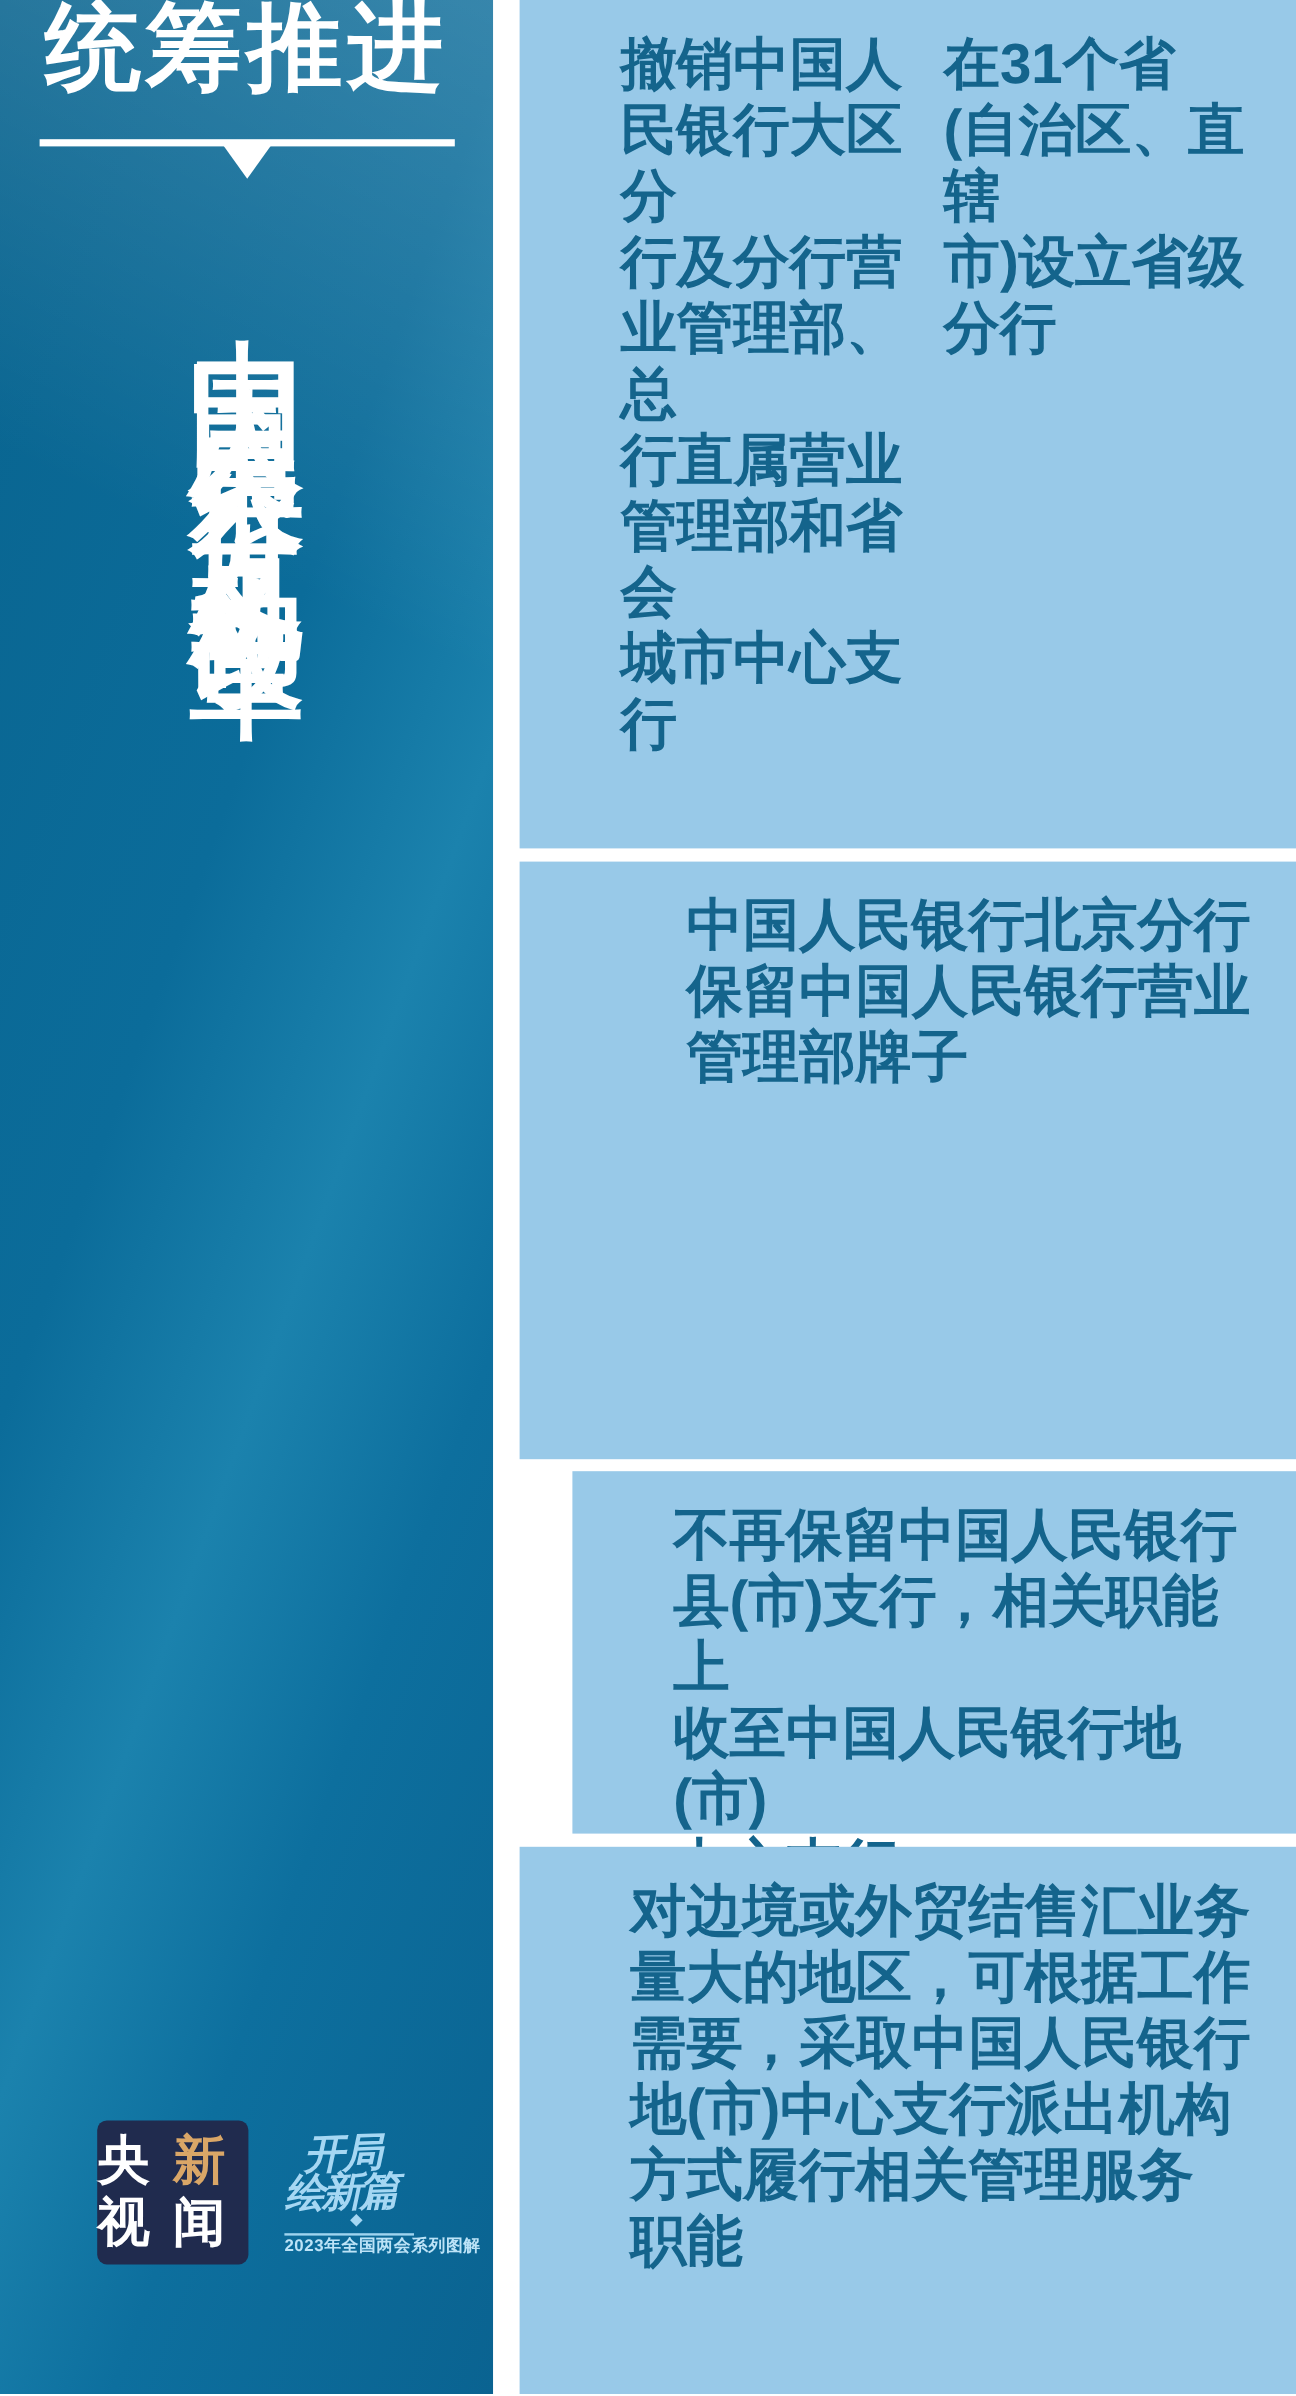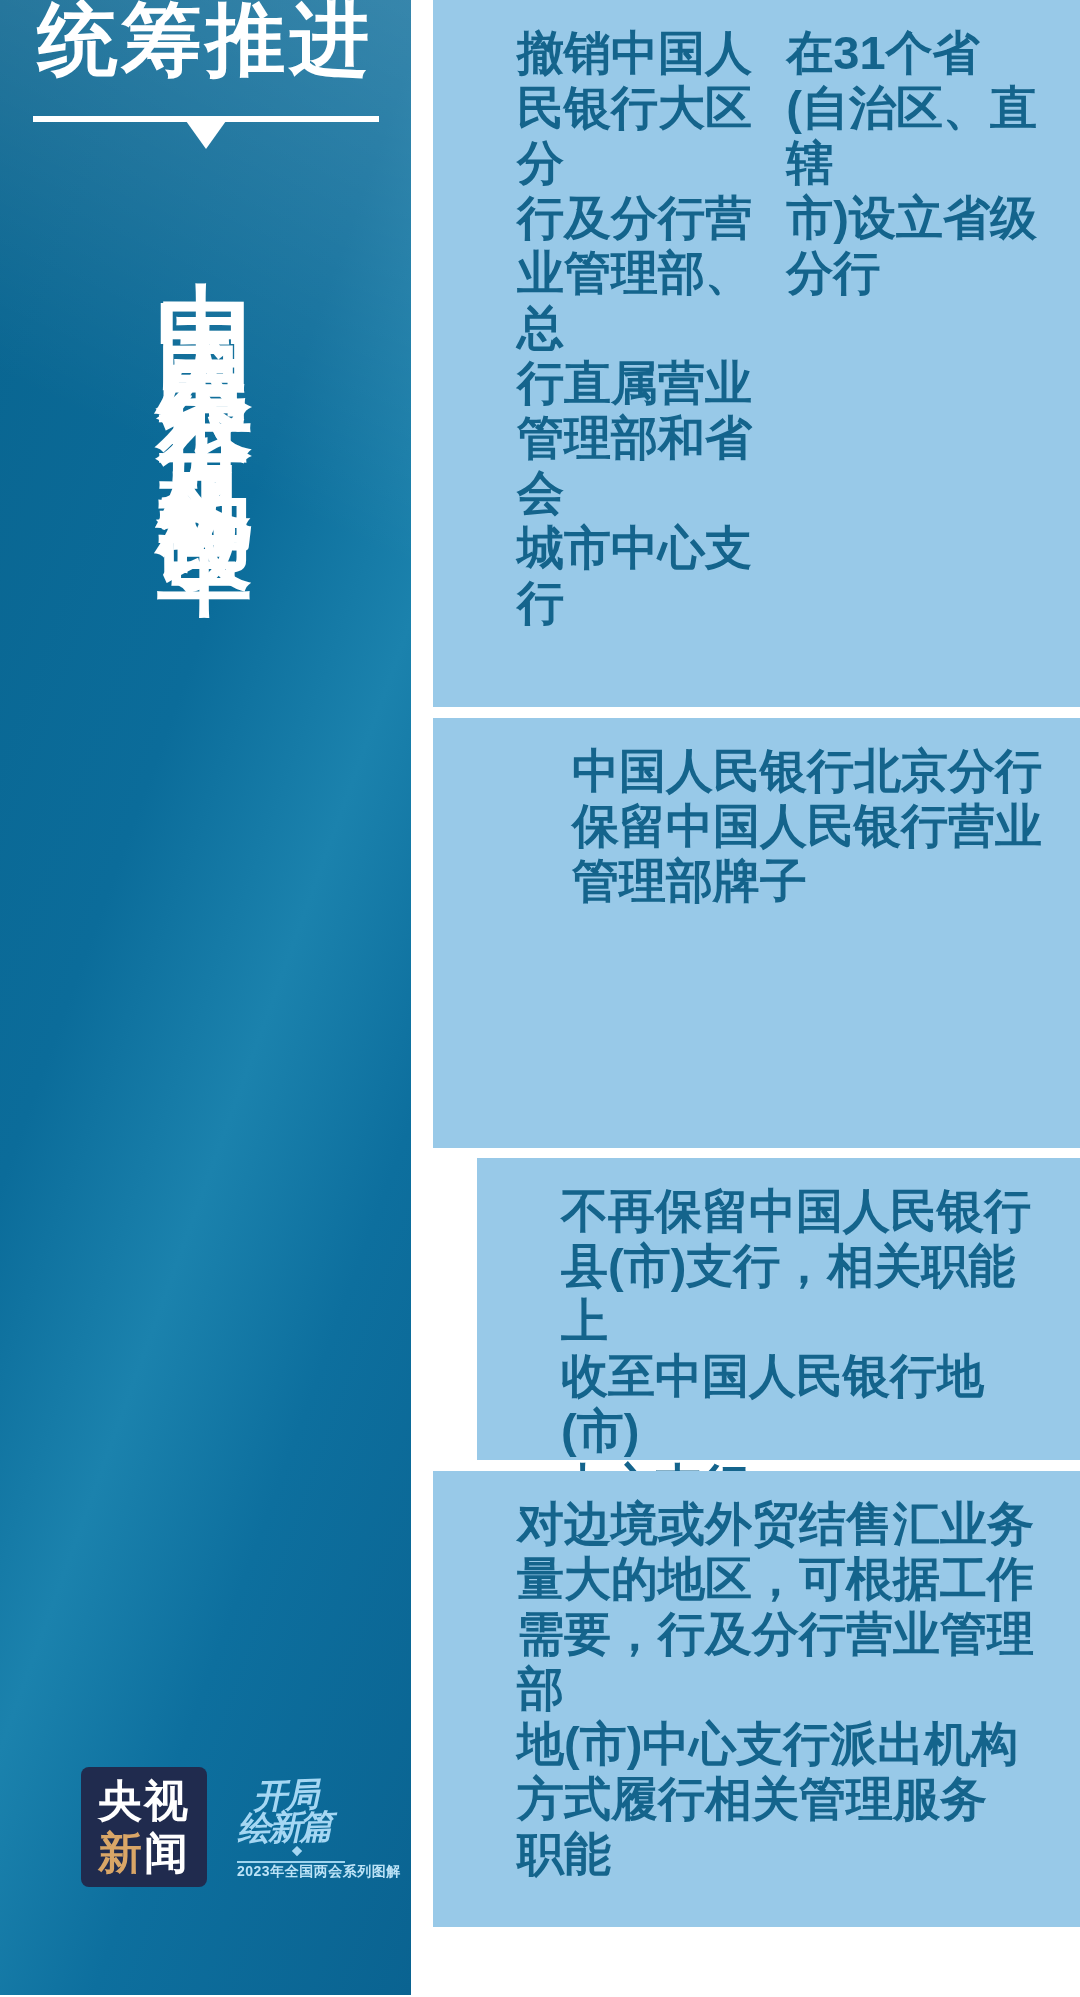--- a/index.html
+++ b/index.html
@@ -22,21 +22,21 @@
     margin-top:-1px;width:0;height:0;
     border-left:20px solid transparent;border-right:20px solid transparent;border-top:28px solid #ffffff;
   }
   .vertical-title{
     margin-top:56px;color:#ffffff;font-weight:900;font-size:95px;letter-spacing:22px;
     writing-mode:vertical-rl;text-orientation:upright;line-height:1;white-space:nowrap;
   }
   .logo-row{margin-top:auto;padding-bottom:108px;width:100%;display:flex;align-items:flex-start;padding-left:81px;box-sizing:border-box;}
   .cctv-logo{
     width:126px;height:120px;flex:none;background:#202b4e;border-radius:8px;
-    display:flex;flex-direction:column;align-items:center;justify-content:center;
+    display:flex;flex-direction:row;align-items:center;justify-content:center;
     color:#ffffff;font-weight:900;font-size:44px;line-height:1.18;letter-spacing:2px;
   }
   .cctv-gold{color:#d9a667;}
   .campaign-logo{margin-left:30px;margin-top:12px;width:120px;display:flex;flex-direction:column;align-items:flex-start;}
   .campaign-l1{margin-left:16px;font-size:34px;font-weight:900;font-style:italic;color:#a5d7f3;line-height:.95;letter-spacing:-2px;transform:rotate(-2deg);}
   .campaign-l2{font-size:34px;font-weight:900;font-style:italic;color:#a5d7f3;line-height:.95;letter-spacing:-3px;transform:rotate(-2deg);}
   .pen-nib{align-self:center;color:#a5d7f3;font-size:11px;line-height:1;margin-top:2px;}
   .campaign-divider{margin-top:4px;width:108px;height:2px;background:#9fd4ef;}
   .campaign-tagline{margin-top:0;font-size:14px;font-weight:700;color:#bce3f7;white-space:nowrap;letter-spacing:0.5px;}
 
@@ -44,21 +44,21 @@
   .stripe{width:22px;height:1997px;flex:none;background:#ffffff;}
 
   
   .right-column{flex:1;display:flex;flex-direction:column;background:#ffffff;}
   .panel{
     background:#98c9e8;box-sizing:border-box;
     display:flex;flex-direction:row;justify-content:flex-end;
     padding:12px 38px 0 84px;
   }
   .panel-1{height:707px;}
-  .panel-2{height:430px;margin-top:11px;padding-left:16px;}
+  .panel-2{height:498px;margin-top:11px;padding-left:16px;}
   .panel-3{height:302px;margin-top:10px;margin-left:44px;}
   .panel-4{height:456px;margin-top:11px;}
   .panel p{
     margin:13px 0;color:#14648c;font-size:47px;font-weight:700;line-height:55px;
     white-space:pre-line;letter-spacing:0;
   }
 </style>
 </head>
 <body>
 
@@ -103,20 +103,20 @@
     </section>
     <section class="panel panel-3">
       <p>不再保留中国人民银行
 县(市)支行，相关职能上
 收至中国人民银行地(市)
 中心支行</p>
     </section>
     <section class="panel panel-4">
       <p>对边境或外贸结售汇业务
 量大的地区，可根据工作
-需要，行及分行营业管理部
+需要，采取中国人民银行
 地(市)中心支行派出机构
 方式履行相关管理服务
 职能</p>
     </section>
   </main>
 
 </div>
 
 </body></html>

